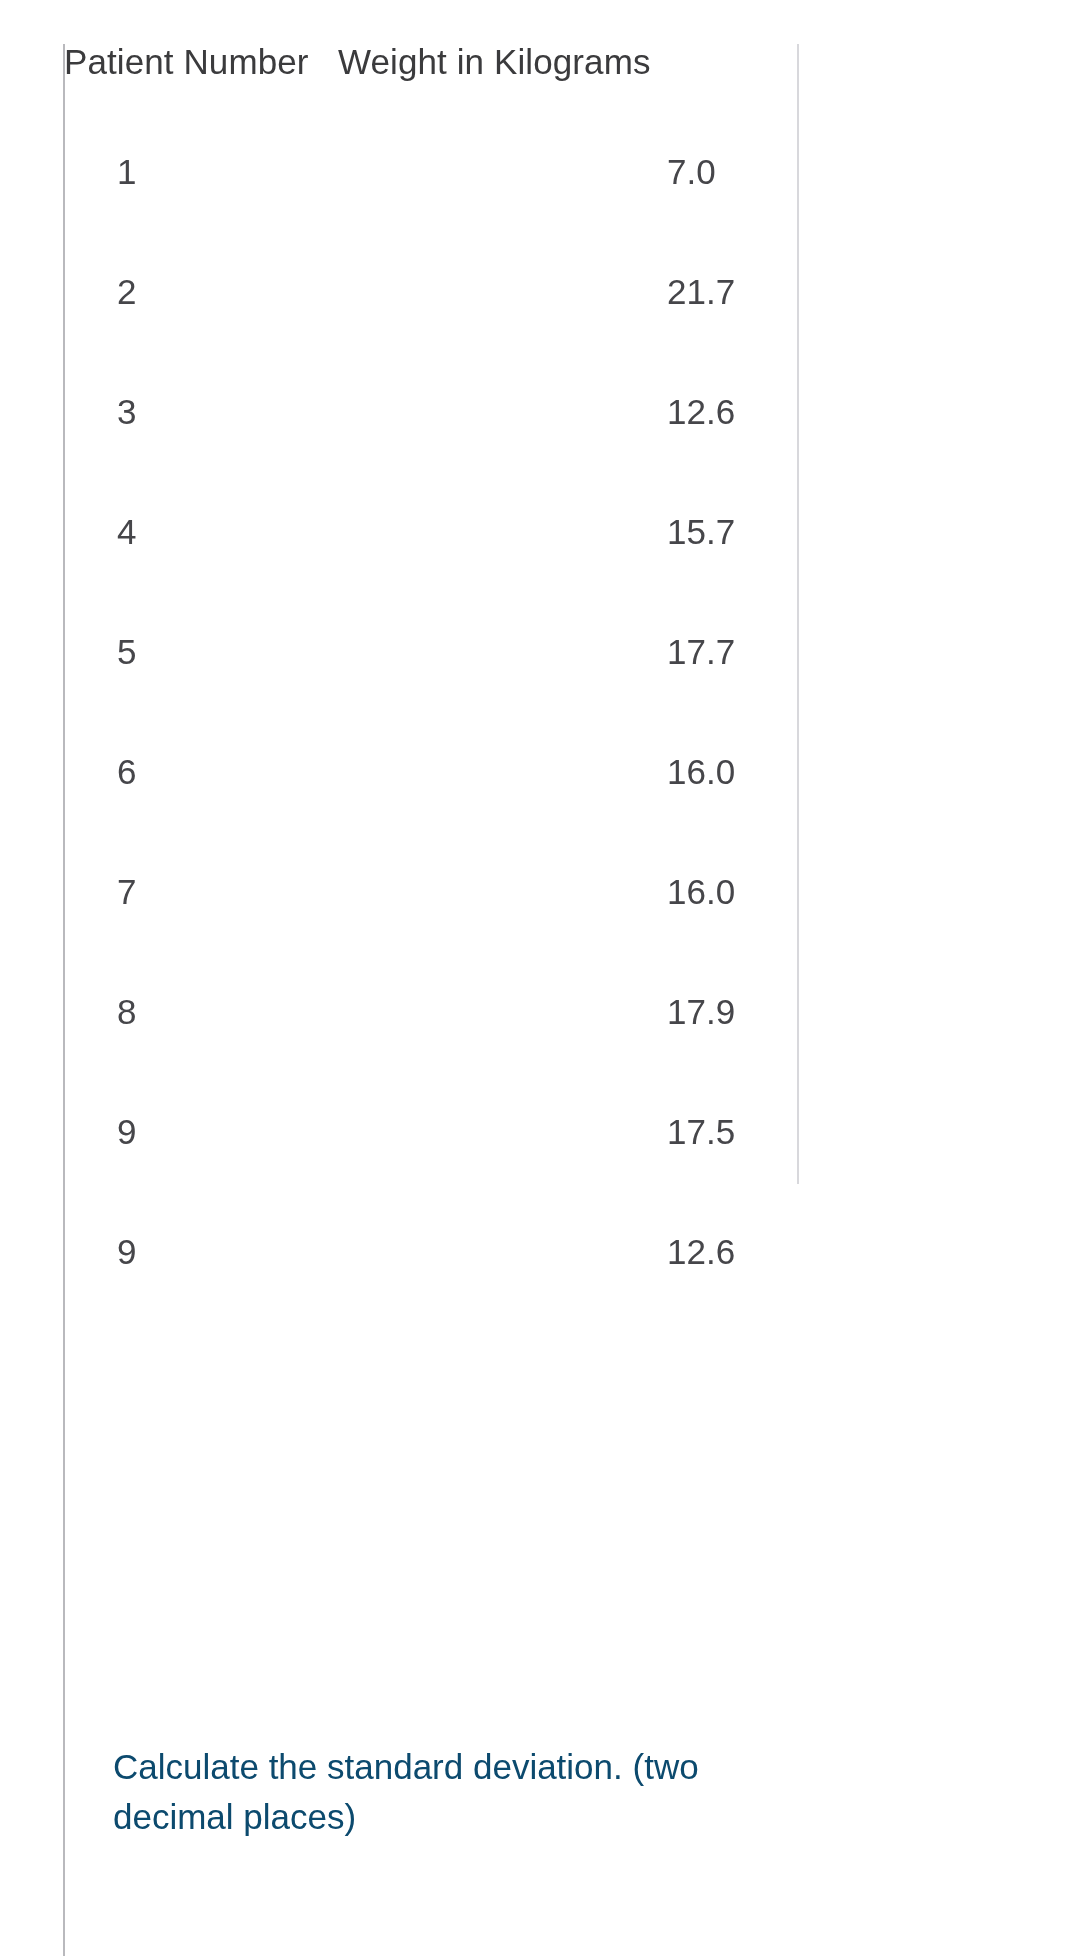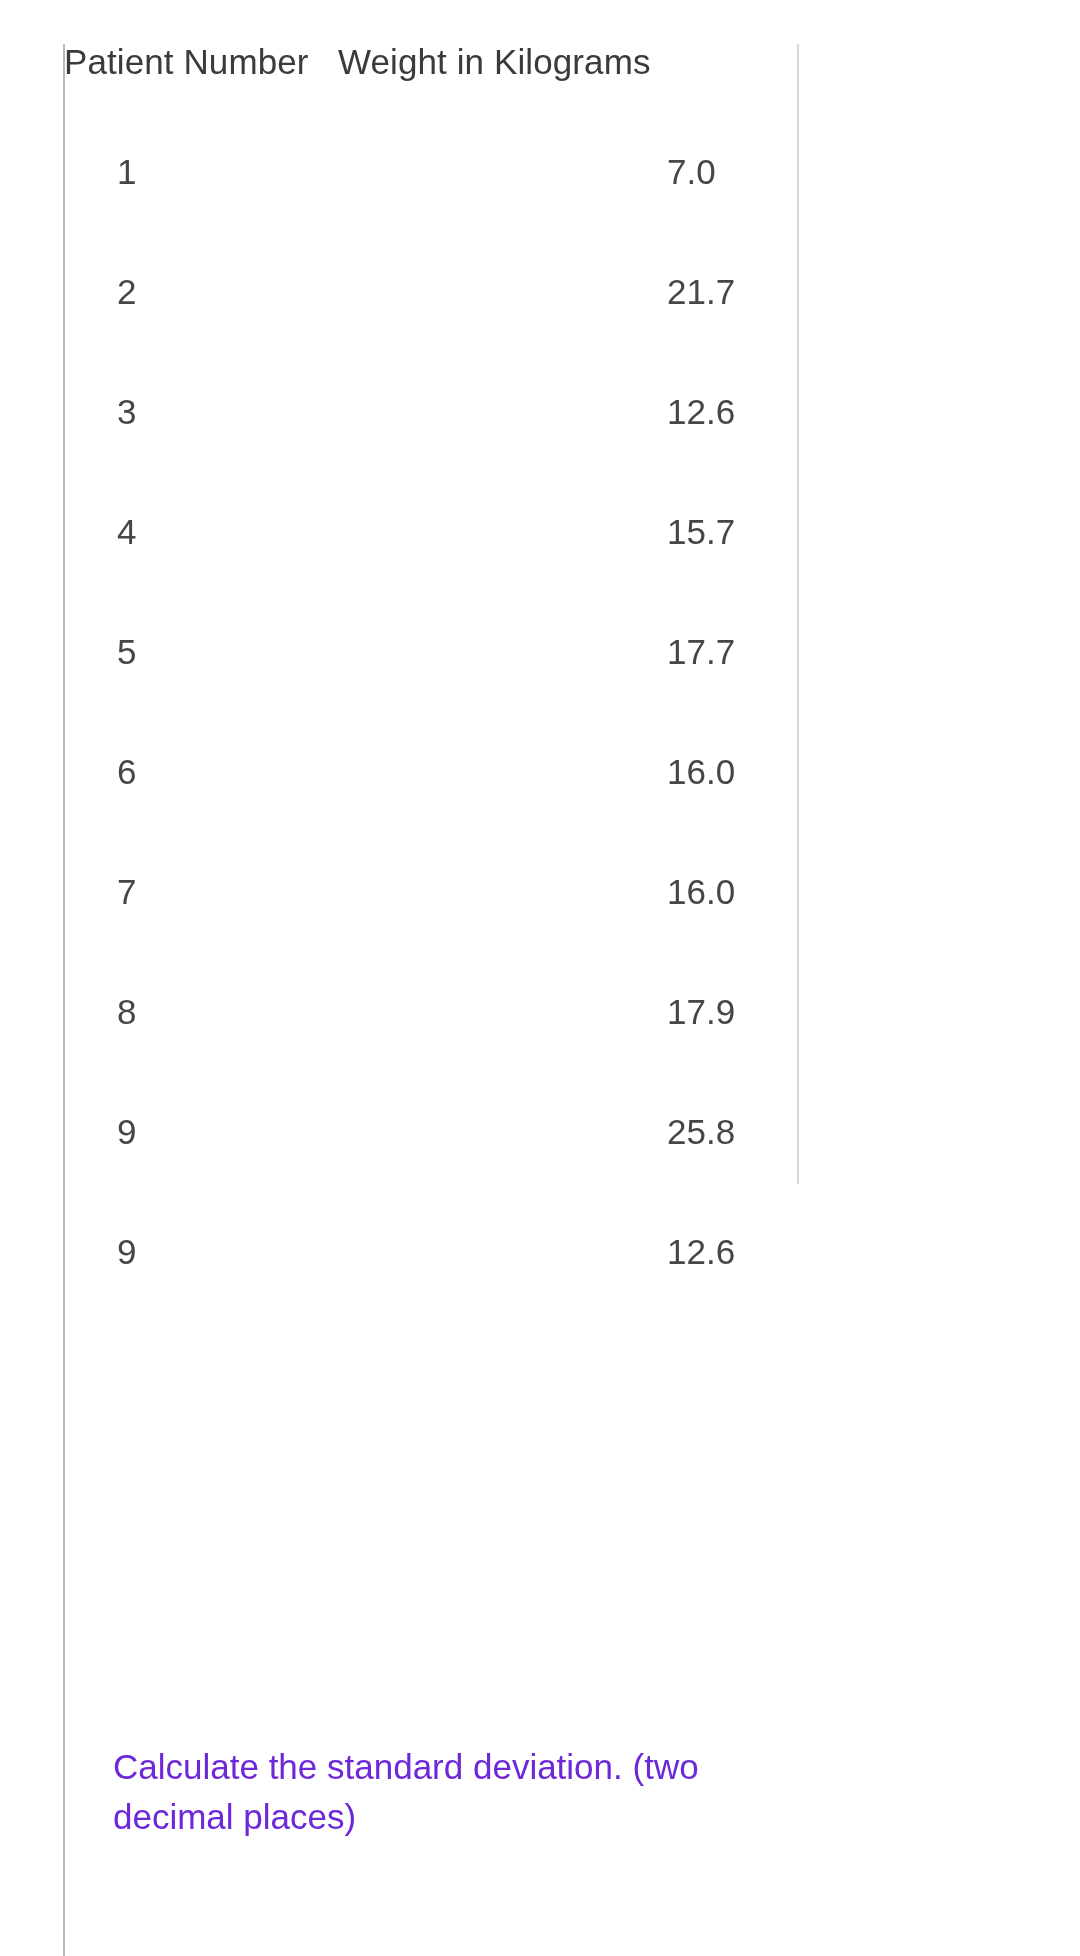--- a/index.html
+++ b/index.html
@@ -95,21 +95,21 @@
   .cell.id { padding-left: 53px; }
   .cell.val { padding-left: 329px; }
 
   .question {
     position: absolute;
     left: 49px;
     top: 1742px;
     width: 660px;
     font-size: 35px;
     line-height: 1.42;
-    color: #6d28d9;
+    color: #0c4a6e;
   }
 </style>
 </head>
 <body>
 
 <div class="page-surface">
 
   <div class="rail-left"></div>
   <div class="rail-right"></div>
 
@@ -154,21 +154,21 @@
         <tr>
           <td class="cell id">7</td>
           <td class="cell val">16.0</td>
         </tr>
         <tr>
           <td class="cell id">8</td>
           <td class="cell val">17.9</td>
         </tr>
         <tr>
           <td class="cell id">9</td>
-          <td class="cell val">25.8</td>
+          <td class="cell val">17.5</td>
         </tr>
         <tr>
           <td class="cell id">9</td>
           <td class="cell val">12.6</td>
         </tr>
       </tbody>
     </table>
 
     <div class="question">Calculate the standard deviation. (two decimal places)</div>
 

